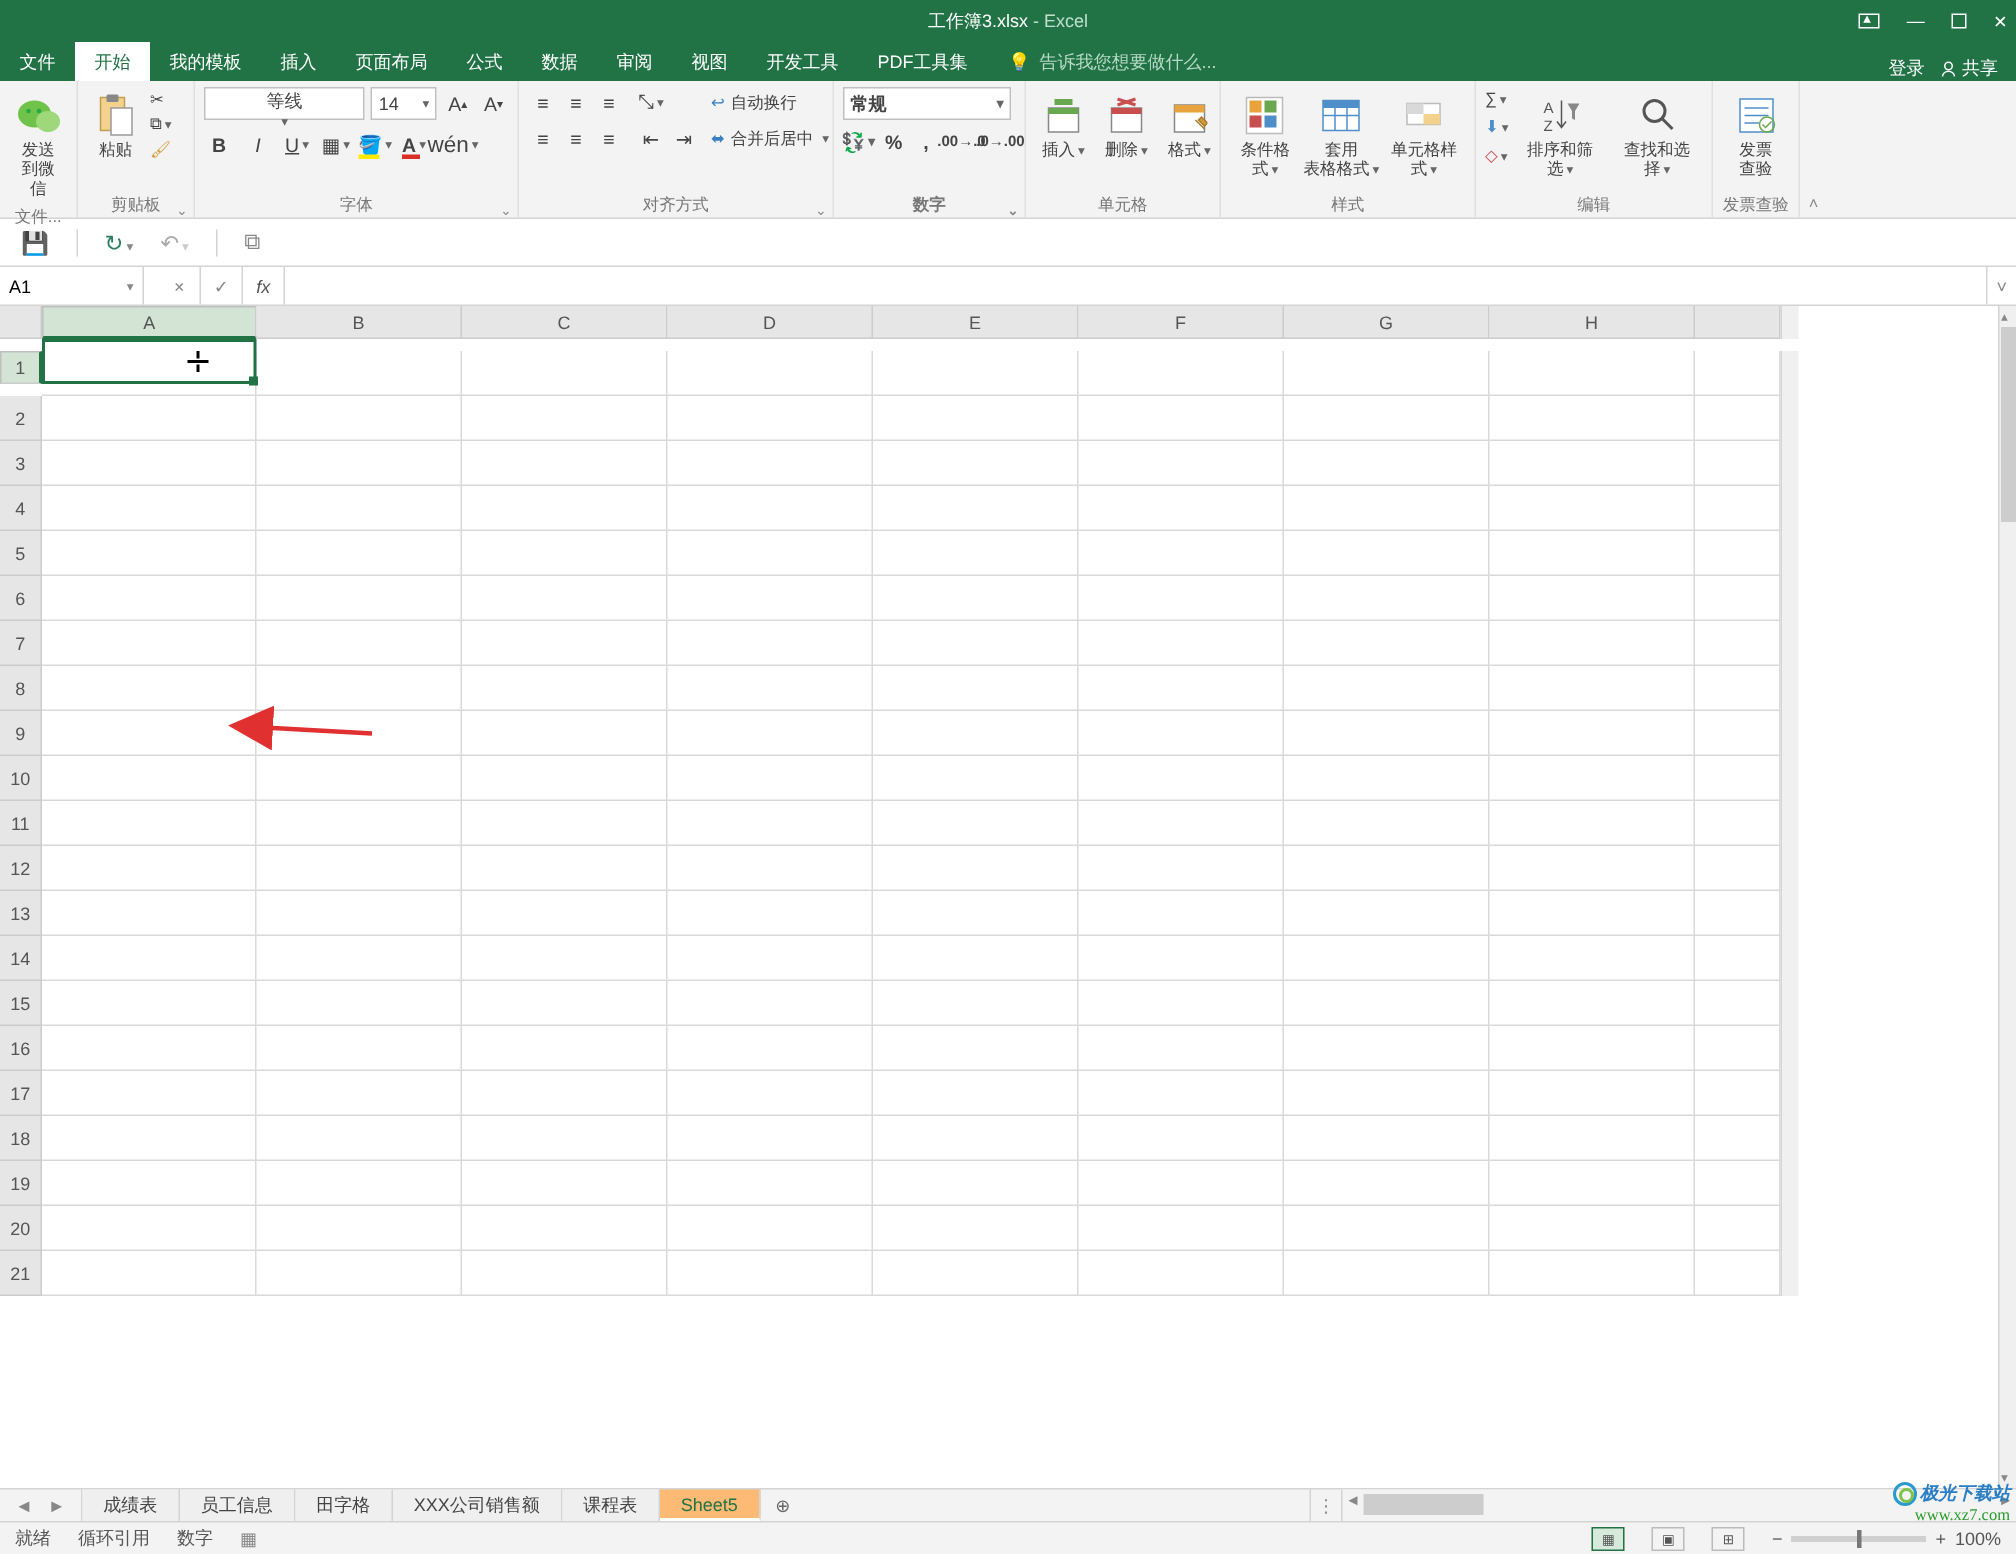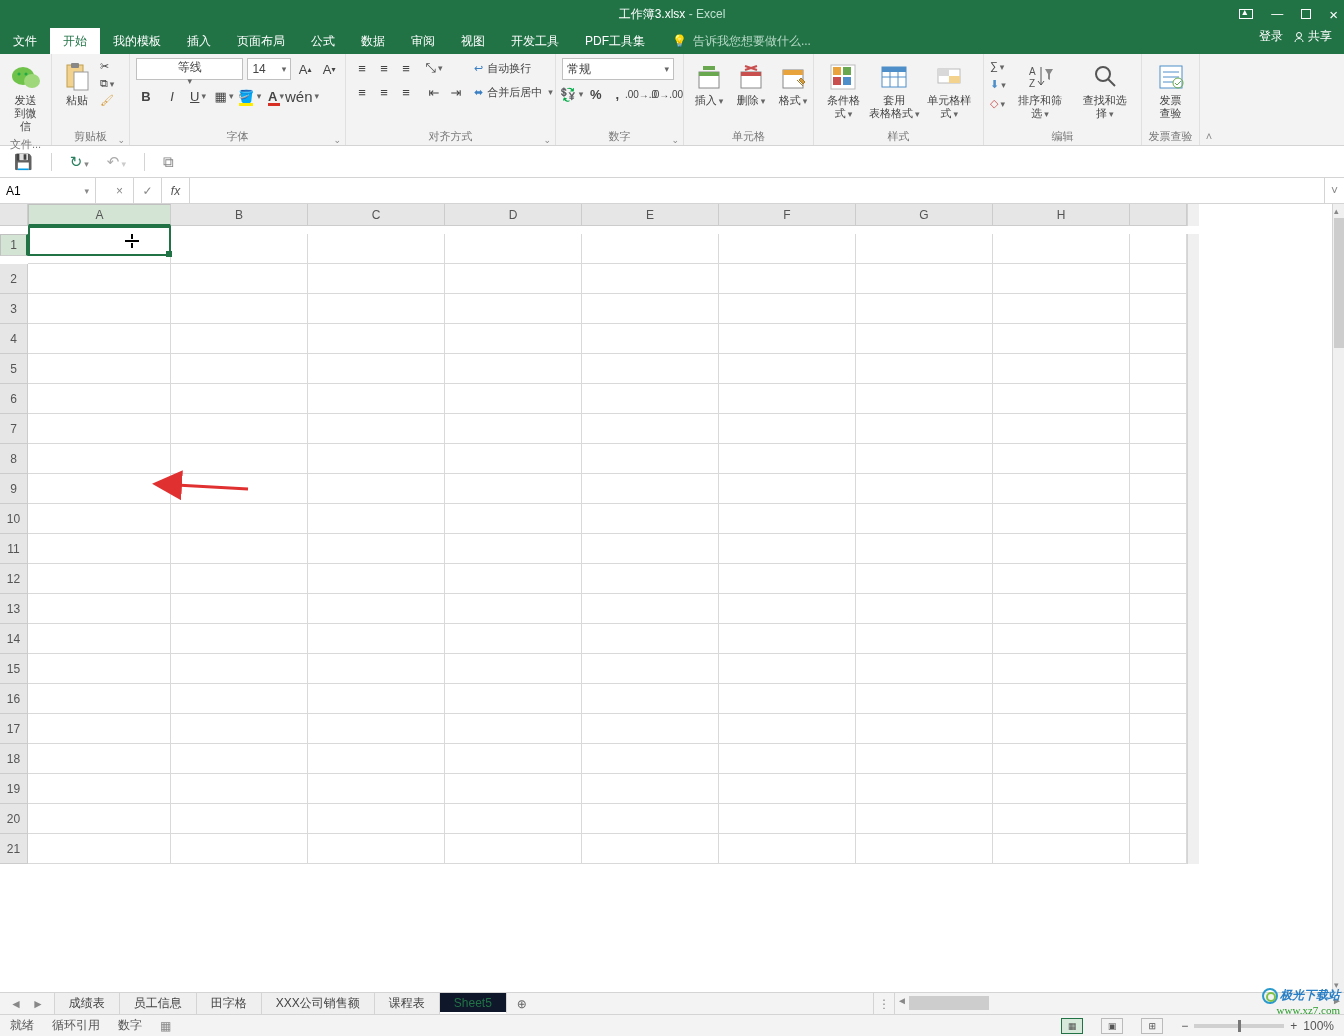--- a/index.html
+++ b/index.html
@@ -15,21 +15,21 @@
 .win-ctrls .ribopt { border:1px solid #fff; width:14px; height:10px; display:inline-block; position:relative;}
 .win-ctrls .ribopt::after{content:"▴"; position:absolute; left:2px; top:-4px; font-size:10px;}
 
 
 .tabs { height: 26px; background: #217346; display: flex; align-items: stretch; color: #fff; font-size: 12px; }
 .tab { padding: 0 13px; display: flex; align-items: center; cursor: pointer; }
 .tab.file { background: #217346; }
 .tab.active { background: #fff; color: #217346; }
 .tell-me { display: flex; align-items: center; margin-left: 14px; color: #b7d9c6; gap:6px;}
 .tell-me .bulb{color:#ffd96a;}
-.right-login { margin-left: auto; display: flex; align-items: flex-start; gap: 10px; padding-right: 12px; }
+.right-login { margin-left: auto; display: flex; align-items: flex-end; gap: 10px; padding-right: 12px; }
 .right-login .share{display:flex;align-items:center;gap:3px;}
 
 
 .ribbon { height: 92px; background: #f3f3f3; border-bottom: 1px solid #d4d4d4; display: flex; font-size: 11px; color:#444; }
 .group { border-right: 1px solid #e0e0e0; display: flex; flex-direction: column; justify-content: space-between; padding: 4px 6px 1px 6px; }
 .group-label { text-align: center; color: #777; font-size: 11px; padding-top:2px; position:relative;}
 .group-label.has-dl::after{content:"⌄"; position:absolute; right:-2px; bottom:-1px; font-size:9px; color:#888;}
 .group-body { display: flex; align-items: flex-start; gap: 4px; flex:1;}
 .big-btn { display: flex; flex-direction: column; align-items: center; justify-content: center; padding: 2px 4px; cursor: pointer; min-width:38px;}
 .big-btn .ic { height: 34px; display:flex; align-items:center; justify-content:center;}
@@ -78,21 +78,21 @@
 .cursor-cross .c{position:absolute;left:5px;top:5px;width:4px;height:4px;background:#fff;}
 
 
 .arrow1{position:absolute;left:168px;top:275px;pointer-events:none;}
 .arrow1 svg{overflow:visible;}
 
 
 .sheet-tabs{height:22px;border-top:1px solid #d4d4d4;background:#f3f3f3;display:flex;align-items:stretch;font-size:12px;}
 .nav-btns{display:flex;align-items:center;padding:0 10px;gap:10px;color:#888;border-right:1px solid #d4d4d4;}
 .stab{padding:0 14px;display:flex;align-items:center;border-right:1px solid #d4d4d4;background:#efefef;cursor:pointer;color:#444;}
-.stab.active{background:#0f172a;border-bottom:2px solid #fff;color:#217346;border-top:1px solid #d4d4d4; margin-top:-1px;}
+.stab.active{background:#fdba74;border-bottom:2px solid #fff;color:#217346;border-top:1px solid #d4d4d4; margin-top:-1px;}
 .add-sheet{width:30px;display:flex;align-items:center;justify-content:center;color:#666;cursor:pointer;}
 .tab-split{flex:1;display:flex;align-items:center;}
 .hscroll-area{width:450px;border-left:1px solid #d4d4d4;display:flex;align-items:center;position:relative;background:#f3f3f3;}
 .hscroll-area .thumb{position:absolute;left:14px;top:3px;height:14px;width:80px;background:#cdcdcd;}
 .hscroll-area .larr,.hscroll-area .rarr{position:absolute;top:2px;color:#888;font-size:10px;}
 .hscroll-area .larr{left:2px;} .hscroll-area .rarr{right:2px;}
 .grip{color:#888;padding:0 4px;border-left:1px solid #d4d4d4;display:flex;align-items:center;}
 
 
 .status{height:22px;background:#f3f3f3;border-top:1px solid #d4d4d4;display:flex;align-items:center;font-size:12px;color:#555;padding:0 10px;gap:18px;}
@@ -264,21 +264,21 @@
         <div class="wrap-btn">
             <span style="color:#3c80c4;">⬌</span>
             <span>合并后居中</span>
             <span class="dd">▾</span>
           </div>
       </div>
     </div>
     <div class="group-label has-dl">对齐方式</div>
   </div>
 
-  <div class="group" style="width:128px;">
+  <div class="group" style="width:128px;font-weight:bold;">
     <div class="num-col">
       <div class="sel" style="width:112px;">
           <span>常规</span>
           <span class="arr">▾</span>
         </div>
       <div class="num-row">
         <span class="icon-btn">💱<span class="dd">▾</span></span>
         <span class="icon-btn">
             <b>%</b>
           </span>

